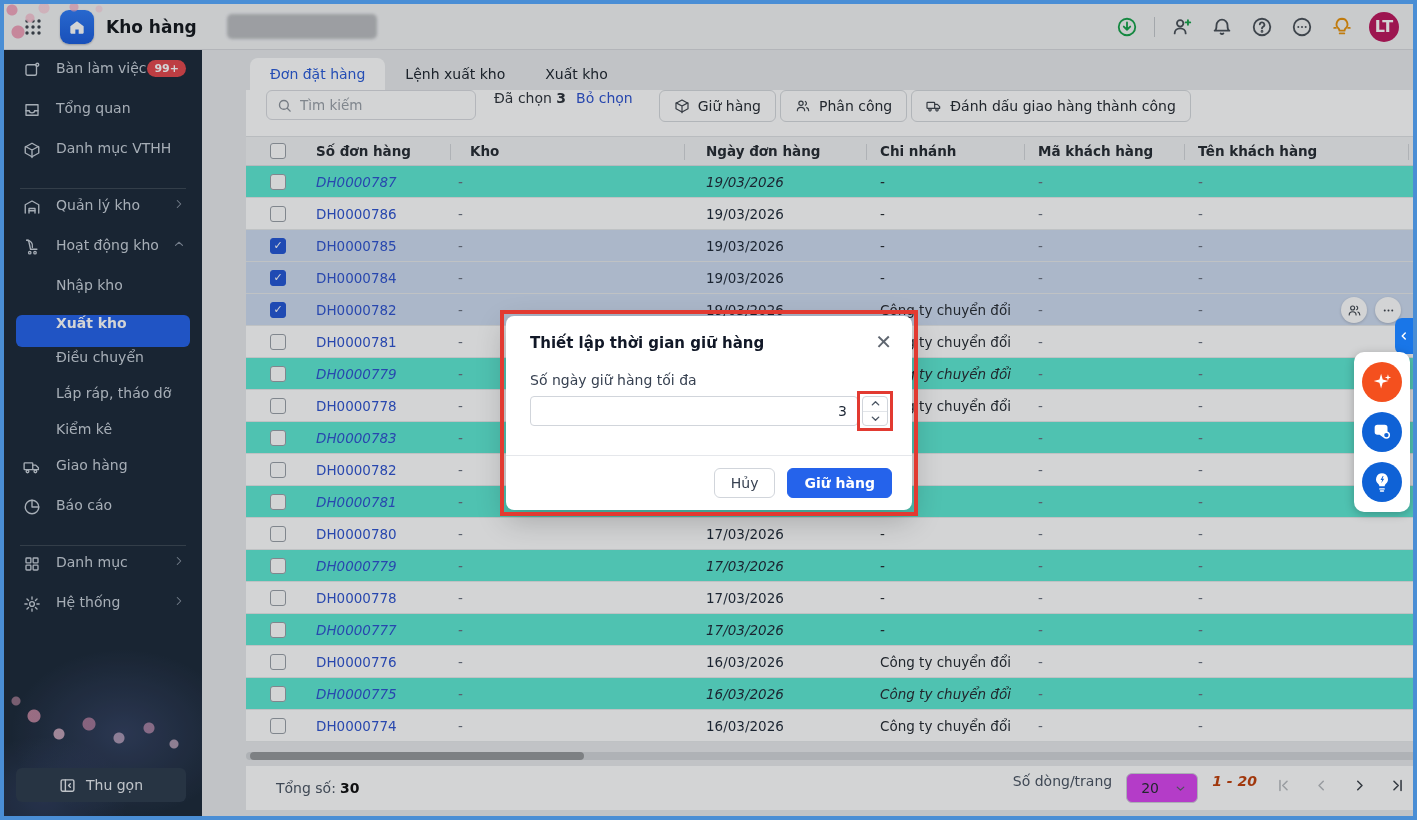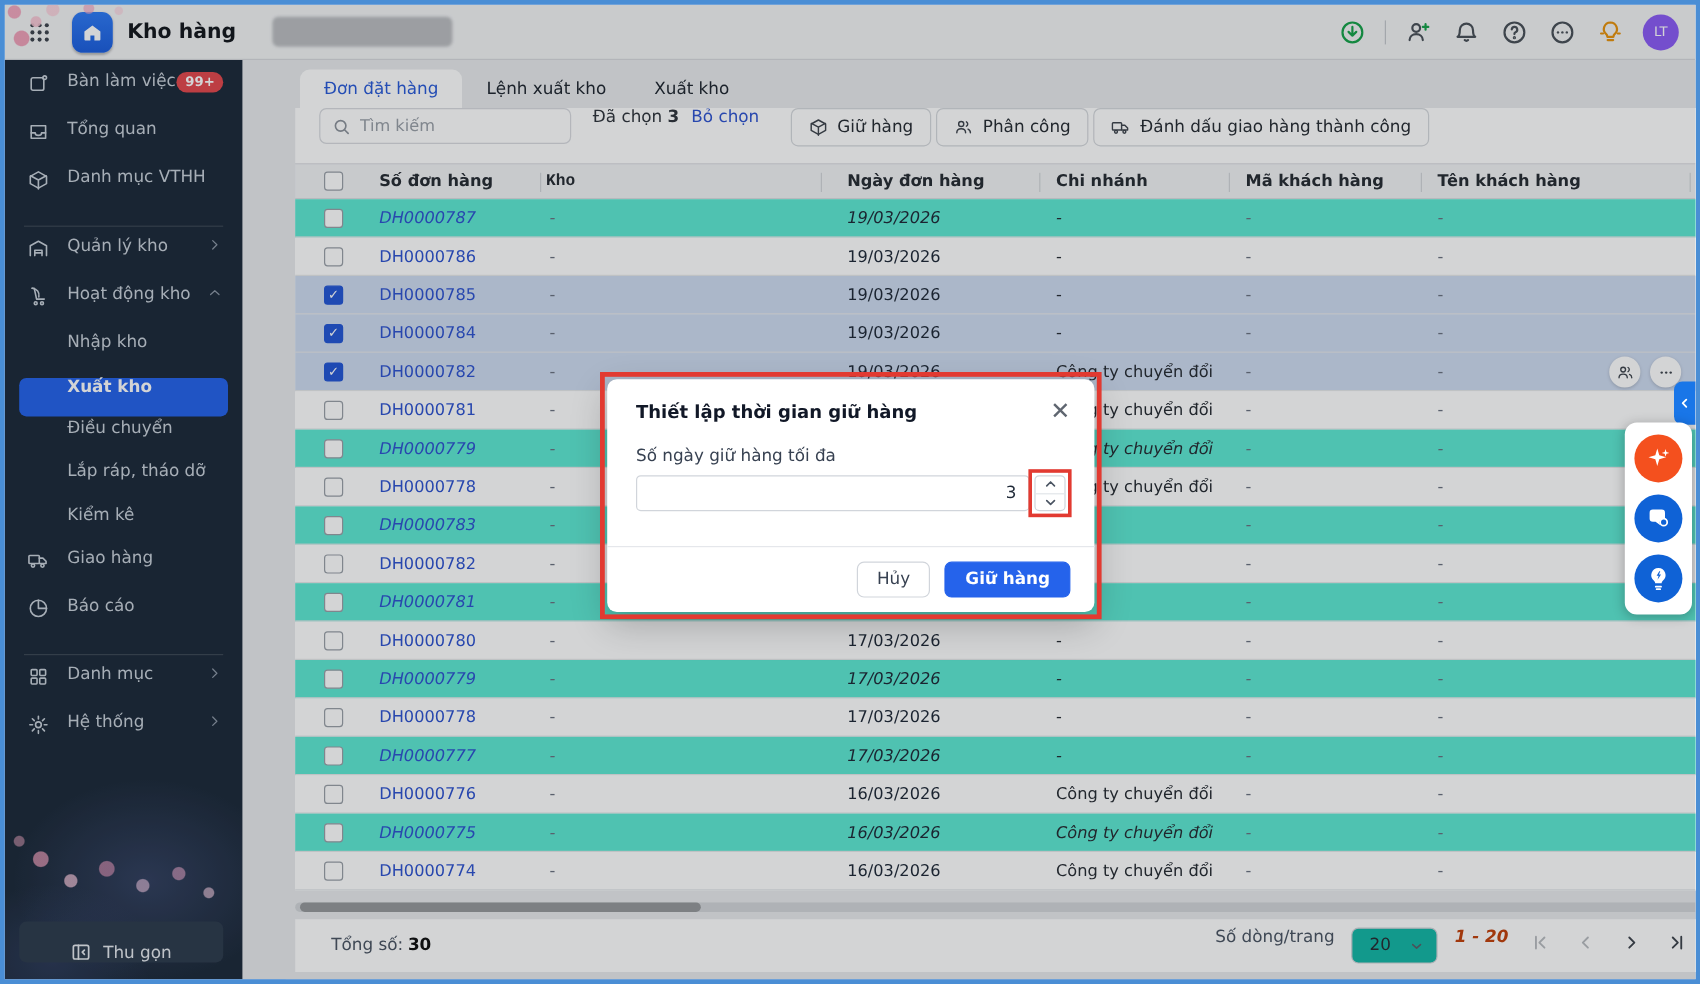--- a/index.html
+++ b/index.html
@@ -20,21 +20,21 @@
     radial-gradient(circle at 40px 4px, rgba(250,210,220,.9) 0 5px, transparent 6px),
     radial-gradient(circle at 70px 3px, rgba(244,170,195,.7) 0 4px, transparent 5px),
     radial-gradient(circle at 95px 5px, rgba(250,215,225,.8) 0 3px, transparent 4px);}
   .menu-grid{margin-left:16px;width:26px;height:26px;display:flex;align-items:center;justify-content:center;cursor:pointer;}
   .appicon{margin-left:14px;width:34px;height:34px;border-radius:9px;background:linear-gradient(#2f7bf6,#1c5ede);display:flex;align-items:center;justify-content:center;box-shadow:0 1px 2px rgba(0,0,0,.25);}
   .apptitle{margin-left:12px;font-size:17px;font-weight:700;color:#14181d;}
   .redacted{margin-left:30px;width:150px;height:25px;border-radius:5px;background:#bcbec1;filter:blur(1.5px);}
   .top-right{margin-left:auto;display:flex;align-items:center;gap:14px;padding-right:14px;}
   .tico{width:26px;height:26px;display:flex;align-items:center;justify-content:center;cursor:pointer;color:#4a5158;}
   .tdivider{width:1px;height:20px;background:#c5c8cc;}
-  .avatar{width:30px;height:30px;border-radius:50%;background:#8b5cf6;color:#fff;font-size:11px;font-weight:400;display:flex;align-items:center;justify-content:center;cursor:pointer;}
+  .avatar{width:30px;height:30px;border-radius:50%;background:#be185d;color:#fff;font-size:16px;font-weight:700;display:flex;align-items:center;justify-content:center;cursor:pointer;}
 
   
   .sidebar{position:absolute;left:0;top:46px;bottom:0;width:198px;background:var(--side);z-index:9;overflow:hidden;}
   .side-art{position:absolute;left:0;bottom:0;width:198px;height:330px;pointer-events:none;background:
     radial-gradient(ellipse 160px 120px at 60% 75%, rgba(105,120,190,.28), transparent 70%),
     radial-gradient(ellipse 120px 90px at 20% 95%, rgba(90,105,175,.25), transparent 70%),
     radial-gradient(circle at 30px 230px, rgba(242,160,185,.75) 0 6px, transparent 7px),
     radial-gradient(circle at 55px 248px, rgba(248,196,210,.8) 0 5px, transparent 6px),
     radial-gradient(circle at 85px 238px, rgba(238,150,175,.7) 0 6px, transparent 7px),
     radial-gradient(circle at 115px 252px, rgba(248,200,214,.75) 0 5px, transparent 6px),
@@ -42,21 +42,21 @@
     radial-gradient(circle at 170px 258px, rgba(248,205,218,.7) 0 4px, transparent 5px),
     radial-gradient(circle at 12px 215px, rgba(240,170,195,.55) 0 4px, transparent 5px);}
   .nav{position:absolute;left:0;top:10px;right:0;}
   .nav-item{display:flex;align-items:flex-start;height:40px;padding:0 16px 0 18px;color:var(--sidetext);font-size:14px;cursor:pointer;}
   .nav-item .nico{width:20px;height:20px;margin-right:14px;flex:0 0 20px;display:flex;align-items:center;justify-content:center;}
   .nav-item.sub{padding-left:52px;height:36px;}
   .nav-item.active{background:var(--primary);color:#fff;border-radius:6px;margin:2px 12px;height:32px;padding-left:40px;font-weight:600;}
   .nav-item .chev{margin-left:auto;color:#8c97a5;display:flex;}
   .badge{margin-left:auto;background:#e5484d;color:#fff;font-size:11px;font-weight:700;border-radius:9px;padding:2px 7px;}
   .nav-divider{height:1px;background:rgba(255,255,255,.14);margin:8px 16px;}
-  .collapse-btn{position:absolute;left:12px;right:16px;bottom:14px;height:34px;background:#2e3c4e;border-radius:6px;display:flex;align-items:flex-end;justify-content:center;gap:10px;color:#e7ebf0;font-size:14px;cursor:pointer;z-index:2;}
+  .collapse-btn{position:absolute;left:12px;right:16px;bottom:14px;height:34px;background:#2e3c4e;border-radius:6px;display:flex;align-items:center;justify-content:center;gap:10px;color:#e7ebf0;font-size:14px;cursor:pointer;z-index:2;}
 
   
   .content{position:absolute;left:198px;top:46px;right:0;bottom:0;background:#e9ebed;margin-left:36px;}
   .tabs{position:absolute;left:12px;top:8px;display:flex;height:32px;z-index:2;}
   .tab{padding:0 20px;display:flex;align-items:center;font-size:14px;color:#202730;cursor:pointer;}
   .tab.active{background:#fff;border-radius:8px 8px 0 0;color:#2a5bd8;font-weight:500;}
   .panel{position:absolute;left:8px;top:40px;width:1185px;}
   .toolbar{height:46px;background:#fff;display:flex;align-items:flex-start;padding:0 16px 0 20px;gap:10px;}
   .search{width:210px;height:30px;border:1px solid #d9dbe0;border-radius:6px;background:#fff;display:flex;align-items:center;padding:0 10px;gap:8px;color:#8d939c;}
   .search input{border:0;outline:0;font-size:13.5px;width:150px;color:#30353c;background:transparent;}
@@ -64,21 +64,21 @@
   .sel-info{font-size:14px;color:#30353c;margin-left:8px;}
   .sel-info b{font-weight:700;}
   .clear-link{font-size:14px;color:var(--link);cursor:pointer;}
   .tbtn{height:32px;border:1px solid var(--btnborder);border-radius:6px;background:#fff;display:flex;align-items:center;gap:8px;padding:0 14px;font-size:14px;color:#272c33;cursor:pointer;margin-left:4px;}
   .tbtn svg{color:#3f454d;}
 
   .thead{height:30px;background:var(--hdrbg);border-top:1px solid #e0e2e5;border-bottom:1px solid #dcdfe2;}
   .cols{display:grid;grid-template-columns:56px 148px 234px 182px 158px 160px 224px 1fr;height:100%;}
   .hc{display:flex;align-items:center;font-size:13.5px;font-weight:600;color:#272c33;position:relative;padding-left:14px;}
   .hc.c0{padding-left:24px;}
-  .hc.c2{padding-left:5px;font-family:Liberation Mono, monospace;}
+  .hc.c2{padding-left:20px;}
   .hc.c3{padding-left:22px;}
   .hc.sep::before{content:"";position:absolute;left:0;top:7px;height:16px;width:1px;background:#d3d6da;}
   .tbody{background:#fff;}
   .trow{height:32px;border-bottom:1px solid var(--rowline);background:#fff;position:relative;}
   .trow.alt{background:#5eead4;font-style:italic;}
   .trow.sel{background:var(--selrow);}
   .rc{display:flex;align-items:center;font-size:13.5px;color:var(--txt);padding-left:14px;overflow:hidden;white-space:nowrap;}
   .rc.c0{padding-left:24px;}
   .rc.c2{padding-left:8px;color:var(--mut);}
   .rc.c3{padding-left:22px;}
@@ -90,21 +90,21 @@
   .row-actions{position:absolute;right:30px;top:3px;display:flex;gap:8px;}
   .ract{width:26px;height:26px;border-radius:50%;background:#fff;box-shadow:0 1px 3px rgba(0,0,0,.18);display:flex;align-items:center;justify-content:center;color:#3f454d;cursor:pointer;}
 
   .hscroll{position:absolute;left:8px;top:702px;width:1185px;height:8px;border-radius:4px;background:rgba(190,193,197,.5);}
   .hthumb{position:absolute;left:4px;top:0;width:334px;height:8px;border-radius:4px;background:#97999c;cursor:pointer;}
   .vthumb{position:absolute;left:1188px;top:92px;width:7px;height:468px;border-radius:4px;background:#96989c;cursor:pointer;z-index:3;}
 
   .pfooter{position:absolute;left:8px;top:716px;width:1185px;height:44px;background:#fff;display:flex;align-items:center;padding:0 22px 0 30px;font-size:14px;color:#4b5563;}
   .pfooter .total b{color:#111;font-weight:700;margin-left:4px;}
   .pf-right{margin-left:auto;display:flex;align-items:flex-start;gap:14px;}
-  .pp-select{width:72px;height:30px;border:1px solid #cfd3d8;border-radius:6px;background:#14b8a6;display:flex;align-items:center;padding:0 10px 0 14px;color:#272c33;cursor:pointer;}
+  .pp-select{width:72px;height:30px;border:1px solid #cfd3d8;border-radius:6px;background:#d946ef;display:flex;align-items:center;padding:0 10px 0 14px;color:#272c33;cursor:pointer;}
   .pp-select .sel-chev{margin-left:auto;color:#5a6068;display:flex;}
   .range{font-weight:700;color:#c2410c;font-style:italic;}
   .pg{width:24px;height:24px;display:flex;align-items:center;justify-content:center;cursor:pointer;}
   .pg.dis{color:#b9bcc0;cursor:default;}
   .pg.en{color:#3f454d;}
 
   
   .dim{position:absolute;inset:0;background:rgba(10,14,20,.18);z-index:40;}
   .modal{position:absolute;left:502px;top:312px;width:406px;height:194px;background:#fff;border-radius:8px;box-shadow:0 10px 30px rgba(0,0,0,.22);z-index:50;padding:18px 24px 0;}
   .modal-title{font-size:15px;font-weight:700;color:#111827;}

